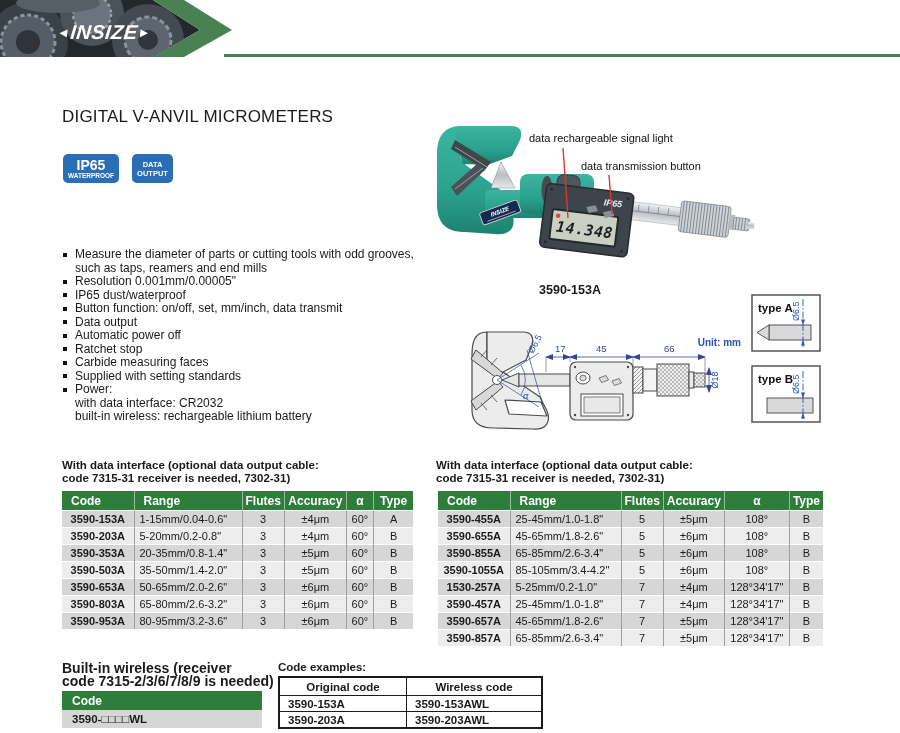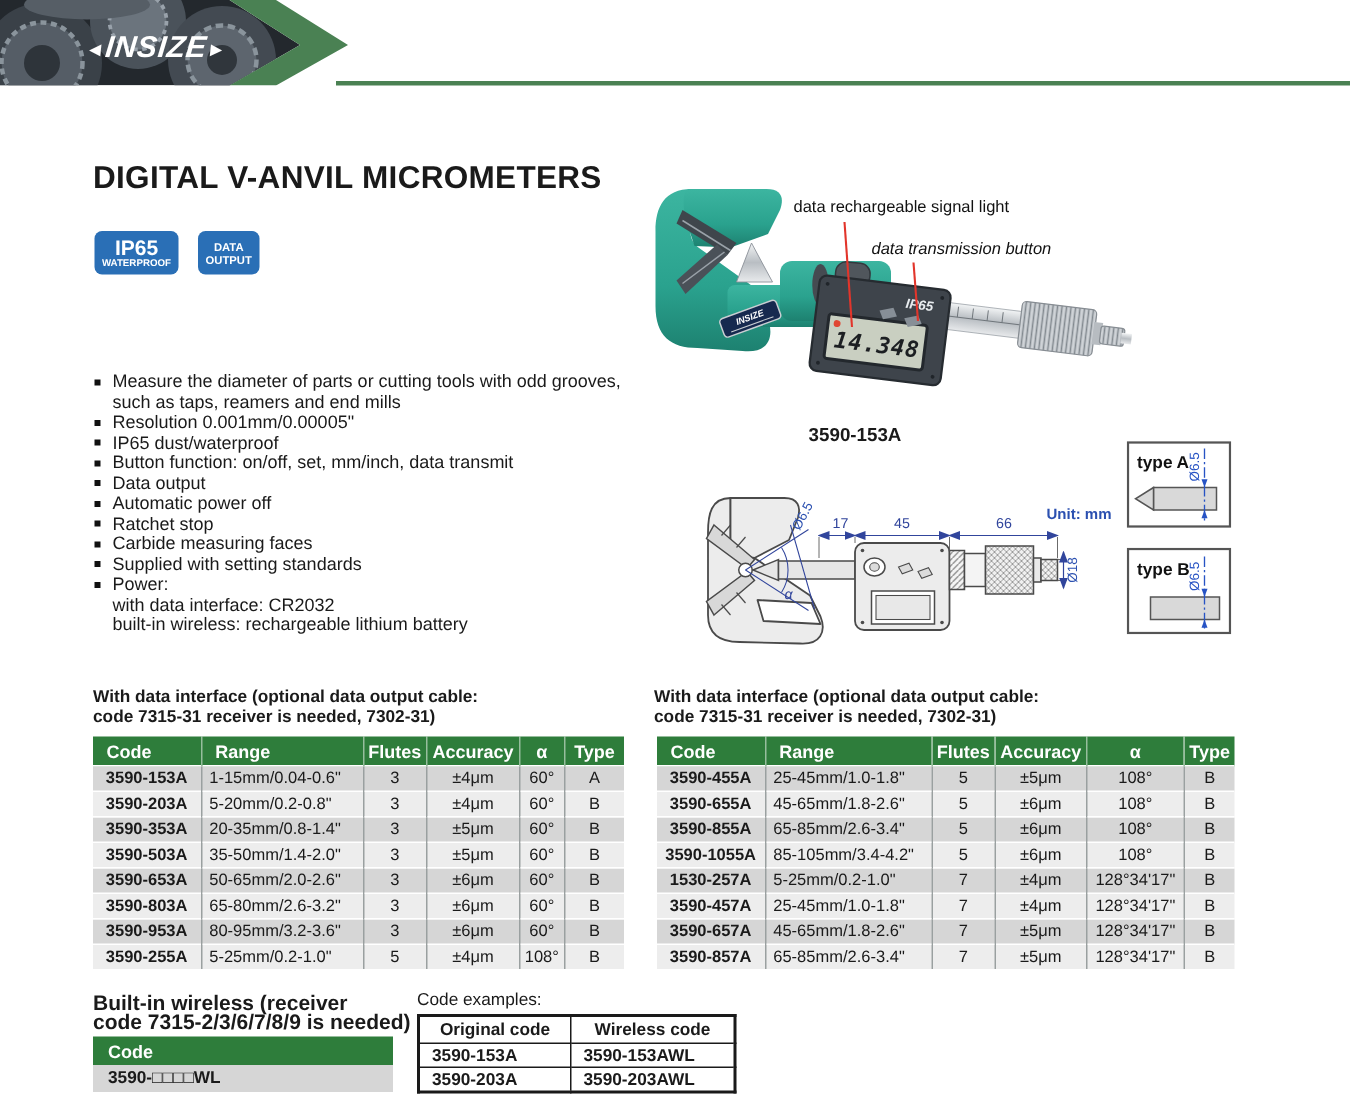--- a/index.html
+++ b/index.html
@@ -7,40 +7,40 @@
   .abs{position:absolute;}
 
   
   #header{left:0;top:0;width:900px;height:57px;}
   #logo{left:57px;top:19px;width:110px;height:26px;color:#fff;font-weight:bold;font-style:italic;
         font-size:20px;letter-spacing:.5px;display:flex;align-items:center;transform:skewX(-6deg);}
   #logo .arr{font-size:13px;font-style:normal;line-height:1;}
   #header-line{left:224px;top:54px;width:676px;height:3px;background:#4A8153;}
 
   
-  #page-title{left:62px;top:107px;font-size:21px;font-weight:bold;letter-spacing:.2px;}
+  #page-title{left:62px;top:107px;font-size:17px;font-weight:normal;letter-spacing:.2px;}
   .badge{background:#2A6FB6;border-radius:5px;color:#fff;text-align:center;display:flex;flex-direction:column;justify-content:center;}
   #badge-ip65{left:63px;top:154px;width:56px;height:29px;}
   #badge-ip65 .b1{font-size:14px;font-weight:bold;line-height:14px;}
   #badge-ip65 .b2{font-size:6.5px;font-weight:bold;line-height:8px;}
   #badge-data{left:132px;top:154px;width:41px;height:29px;}
   #badge-data .b1,#badge-data .b2{font-size:7.5px;font-weight:bold;line-height:9px;}
 
   
   #features{left:62px;top:248px;width:358px;font-size:12px;line-height:13.5px;}
   #features ul{margin:0;padding:0;list-style:none;}
   #features li{padding-left:13px;position:relative;}
   #features li::before{content:"";position:absolute;left:1px;top:4.5px;width:4px;height:4px;background:#111;}
   #features .subline{padding-left:0;}
 
   
   #photo-area{left:425px;top:118px;width:330px;height:165px;}
   .callout{position:absolute;font-size:11px;color:#111;white-space:nowrap;}
   #callout-1{left:104px;top:14px;}
-  #callout-2{left:156px;top:42px;font-style:italic;}
+  #callout-2{left:156px;top:42px;}
   #product-caption{left:510px;top:283px;width:120px;text-align:center;font-size:12.5px;font-weight:bold;}
 
   
   #drawing-area{left:443px;top:320px;width:302px;height:128px;}
   .typebox{width:70px;height:58px;}
   #typebox-a{left:751px;top:294px;}
   #typebox-b{left:751px;top:365px;}
 
   
   .tbl-title{font-size:11.5px;font-weight:bold;line-height:13px;white-space:nowrap;}
@@ -59,23 +59,23 @@
   #table-left{left:62px;top:491px;}
   #table-right{left:438px;top:491px;}
 
   
   #wireless-title{left:62px;top:662px;font-size:14px;font-weight:bold;line-height:13px;}
   #wireless-table{left:62px;top:691px;width:200px;border-collapse:collapse;}
   #wireless-table th{background:#2E7D3B;color:#fff;font-weight:bold;font-size:12px;text-align:left;padding:2px 0 2px 10px;height:15px;}
   #wireless-table td{background:#D6D6D6;font-weight:bold;font-size:11.5px;padding:1px 0 2px 10px;height:15px;}
 
   
-  #codex-title{left:278px;top:661px;font-size:11.5px;font-weight:normal;}
+  #codex-title{left:278px;top:661px;font-size:11.5px;font-weight:bold;}
   #codex-table{left:278px;top:676px;border-collapse:collapse;border:2px solid #1a1a1a;font-size:11.5px;font-weight:bold;}
-  #codex-table th{border:1.5px solid #1a1a1a;width:92px;height:17px;text-align:center;padding:0 4px;}
+  #codex-table th{border:1.5px solid #1a1a1a;width:92px;height:17px;text-align:center;padding:0 17px;}
   #codex-table th.w2{width:100px;}
   #codex-table td{border:1.5px solid #1a1a1a;height:15px;text-align:left;padding:0 8px;}
 </style>
 </head>
 <body>
 
 <div class="abs" id="header">
   <svg width="900" height="57">
     <defs>
       <clipPath id="phClip">
@@ -391,28 +391,20 @@
         <td class="c3">±6μm</td>
         <td class="c4">60°</td>
         <td class="c5">B</td>
       </tr>
       <tr>
         <td class="c0">3590-953A</td>
         <td class="c1">80-95mm/3.2-3.6"</td>
         <td class="c2">3</td>
         <td class="c3">±6μm</td>
         <td class="c4">60°</td>
-        <td class="c5">B</td>
-      </tr>
-      <tr>
-        <td class="c0">3590-255A</td>
-        <td class="c1">5-25mm/0.2-1.0"</td>
-        <td class="c2">5</td>
-        <td class="c3">±4μm</td>
-        <td class="c4">108°</td>
         <td class="c5">B</td>
       </tr>
     </tbody>
   </table>
 <table class="abs spec" id="table-right">
     <colgroup>
       <col style="width: 72px;">
       <col style="width: 111px;">
       <col style="width: 39px;">
       <col style="width: 60px;">

